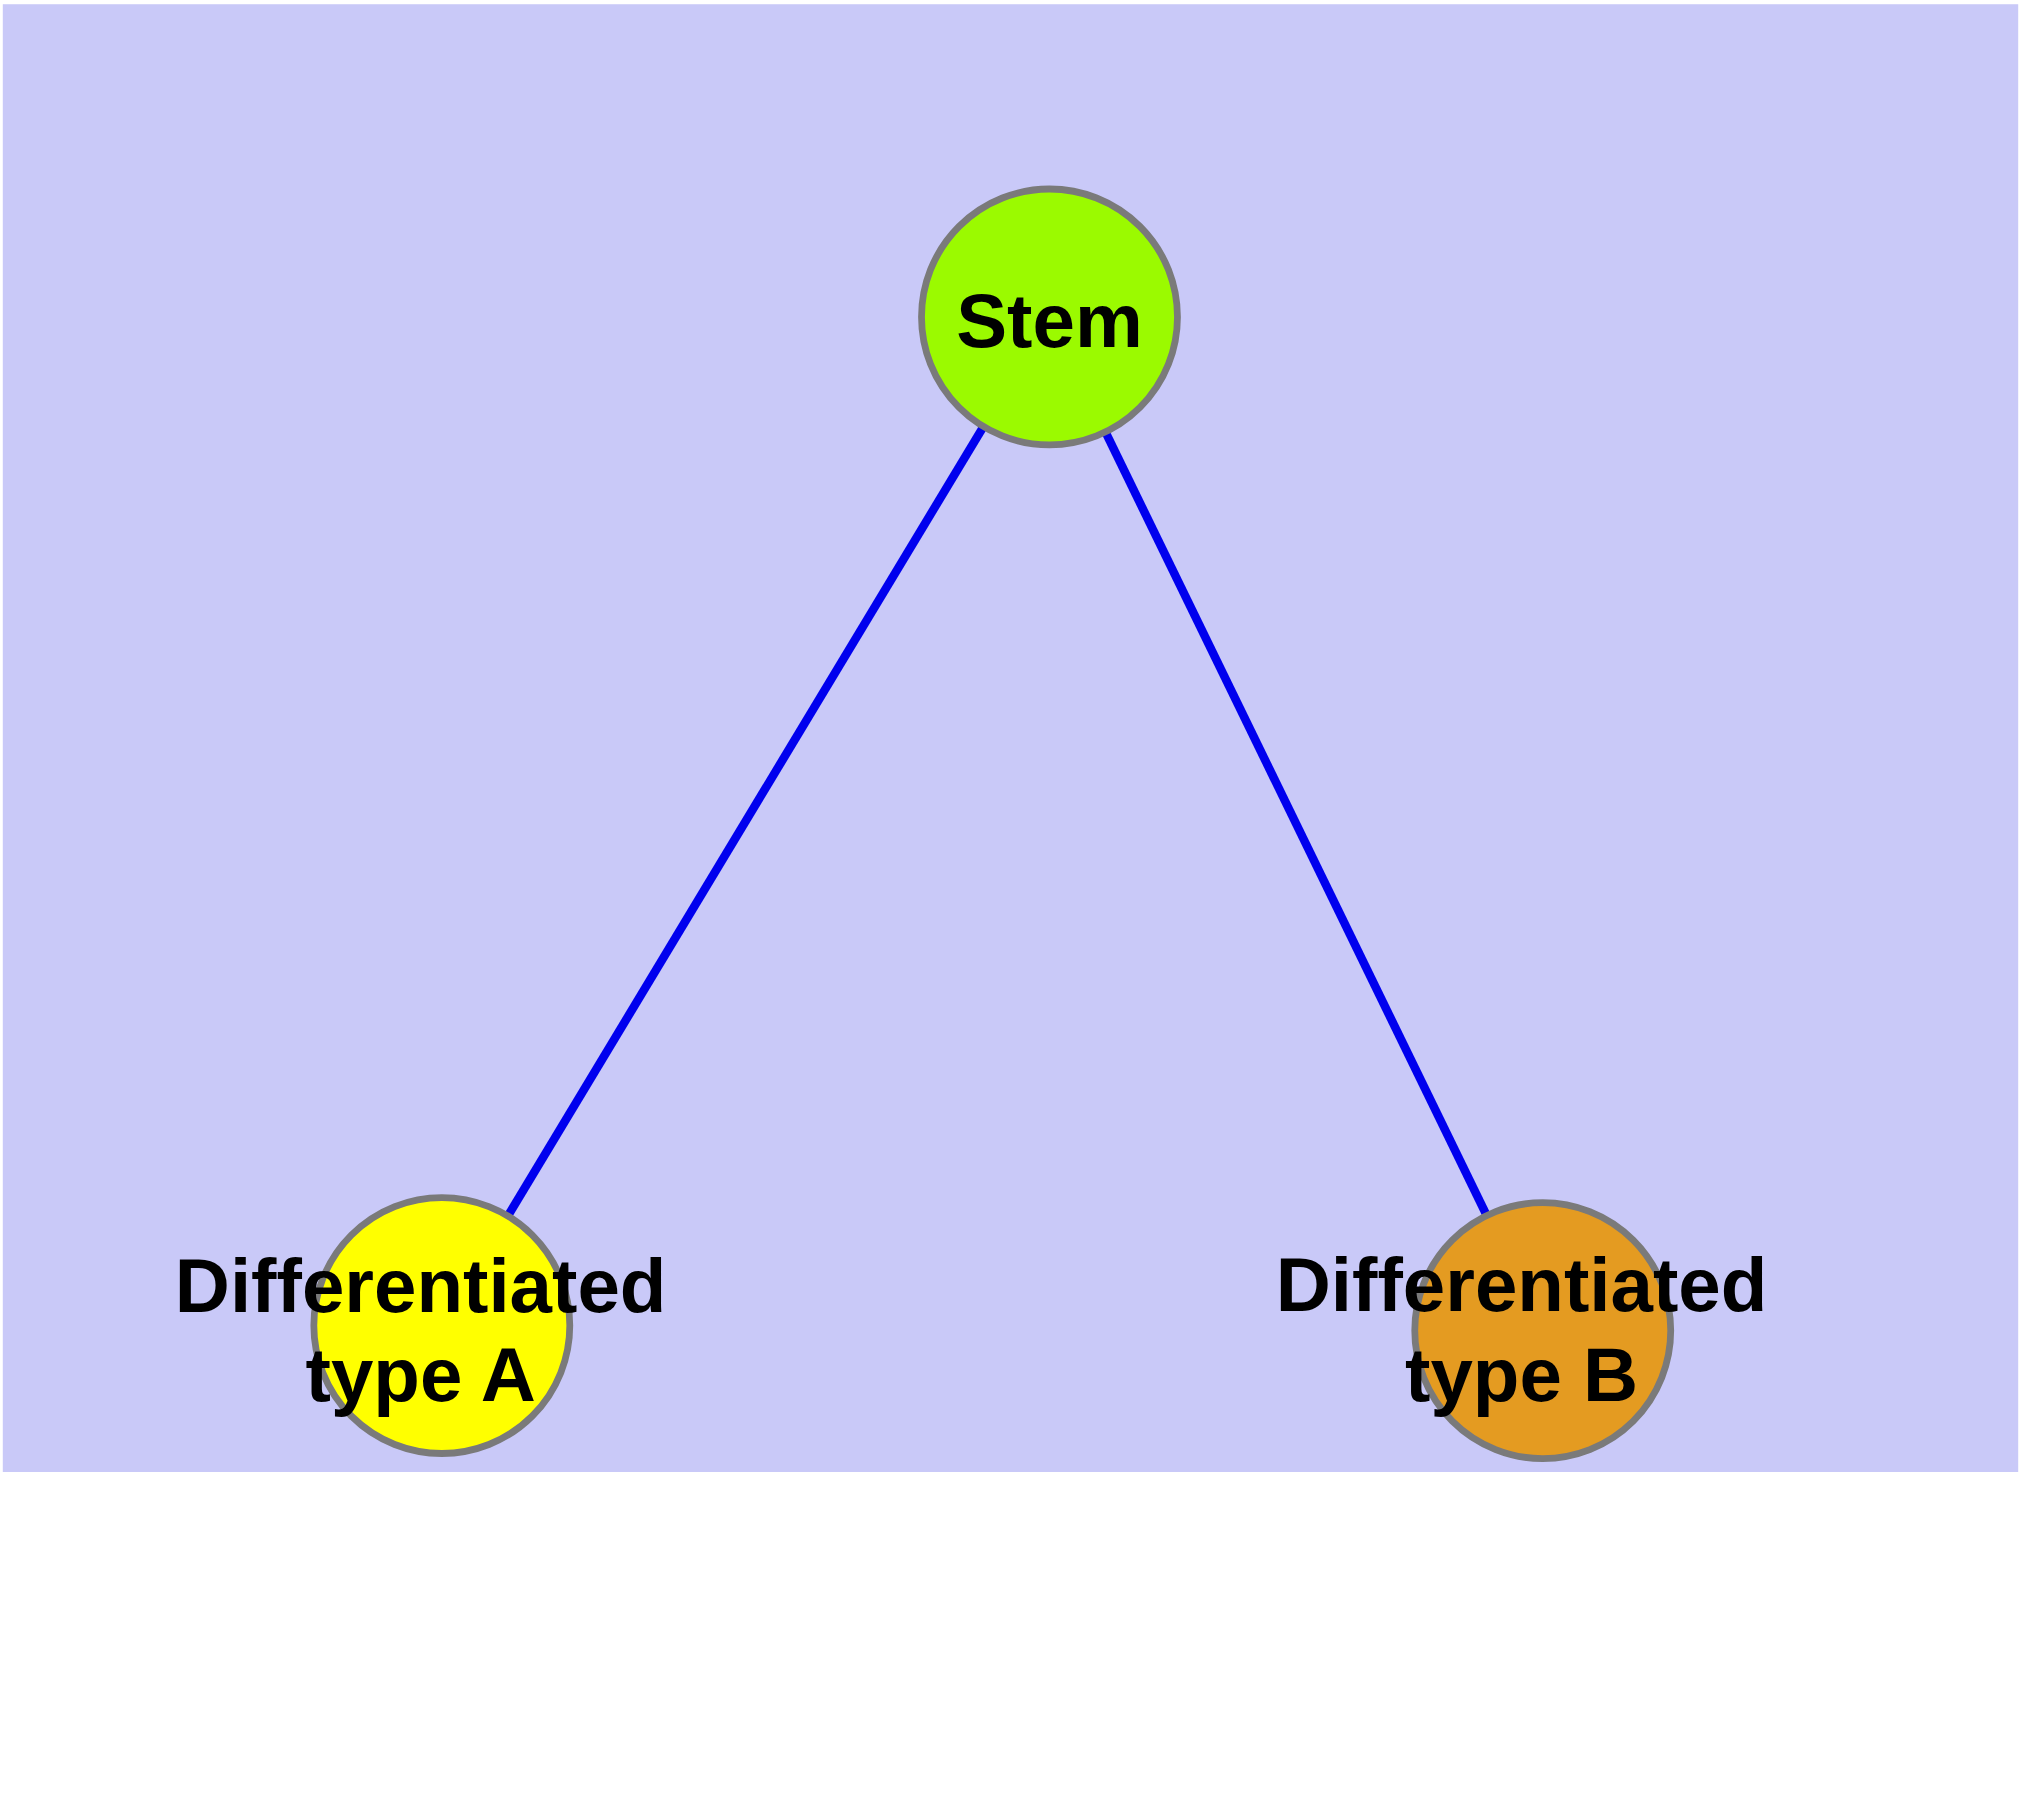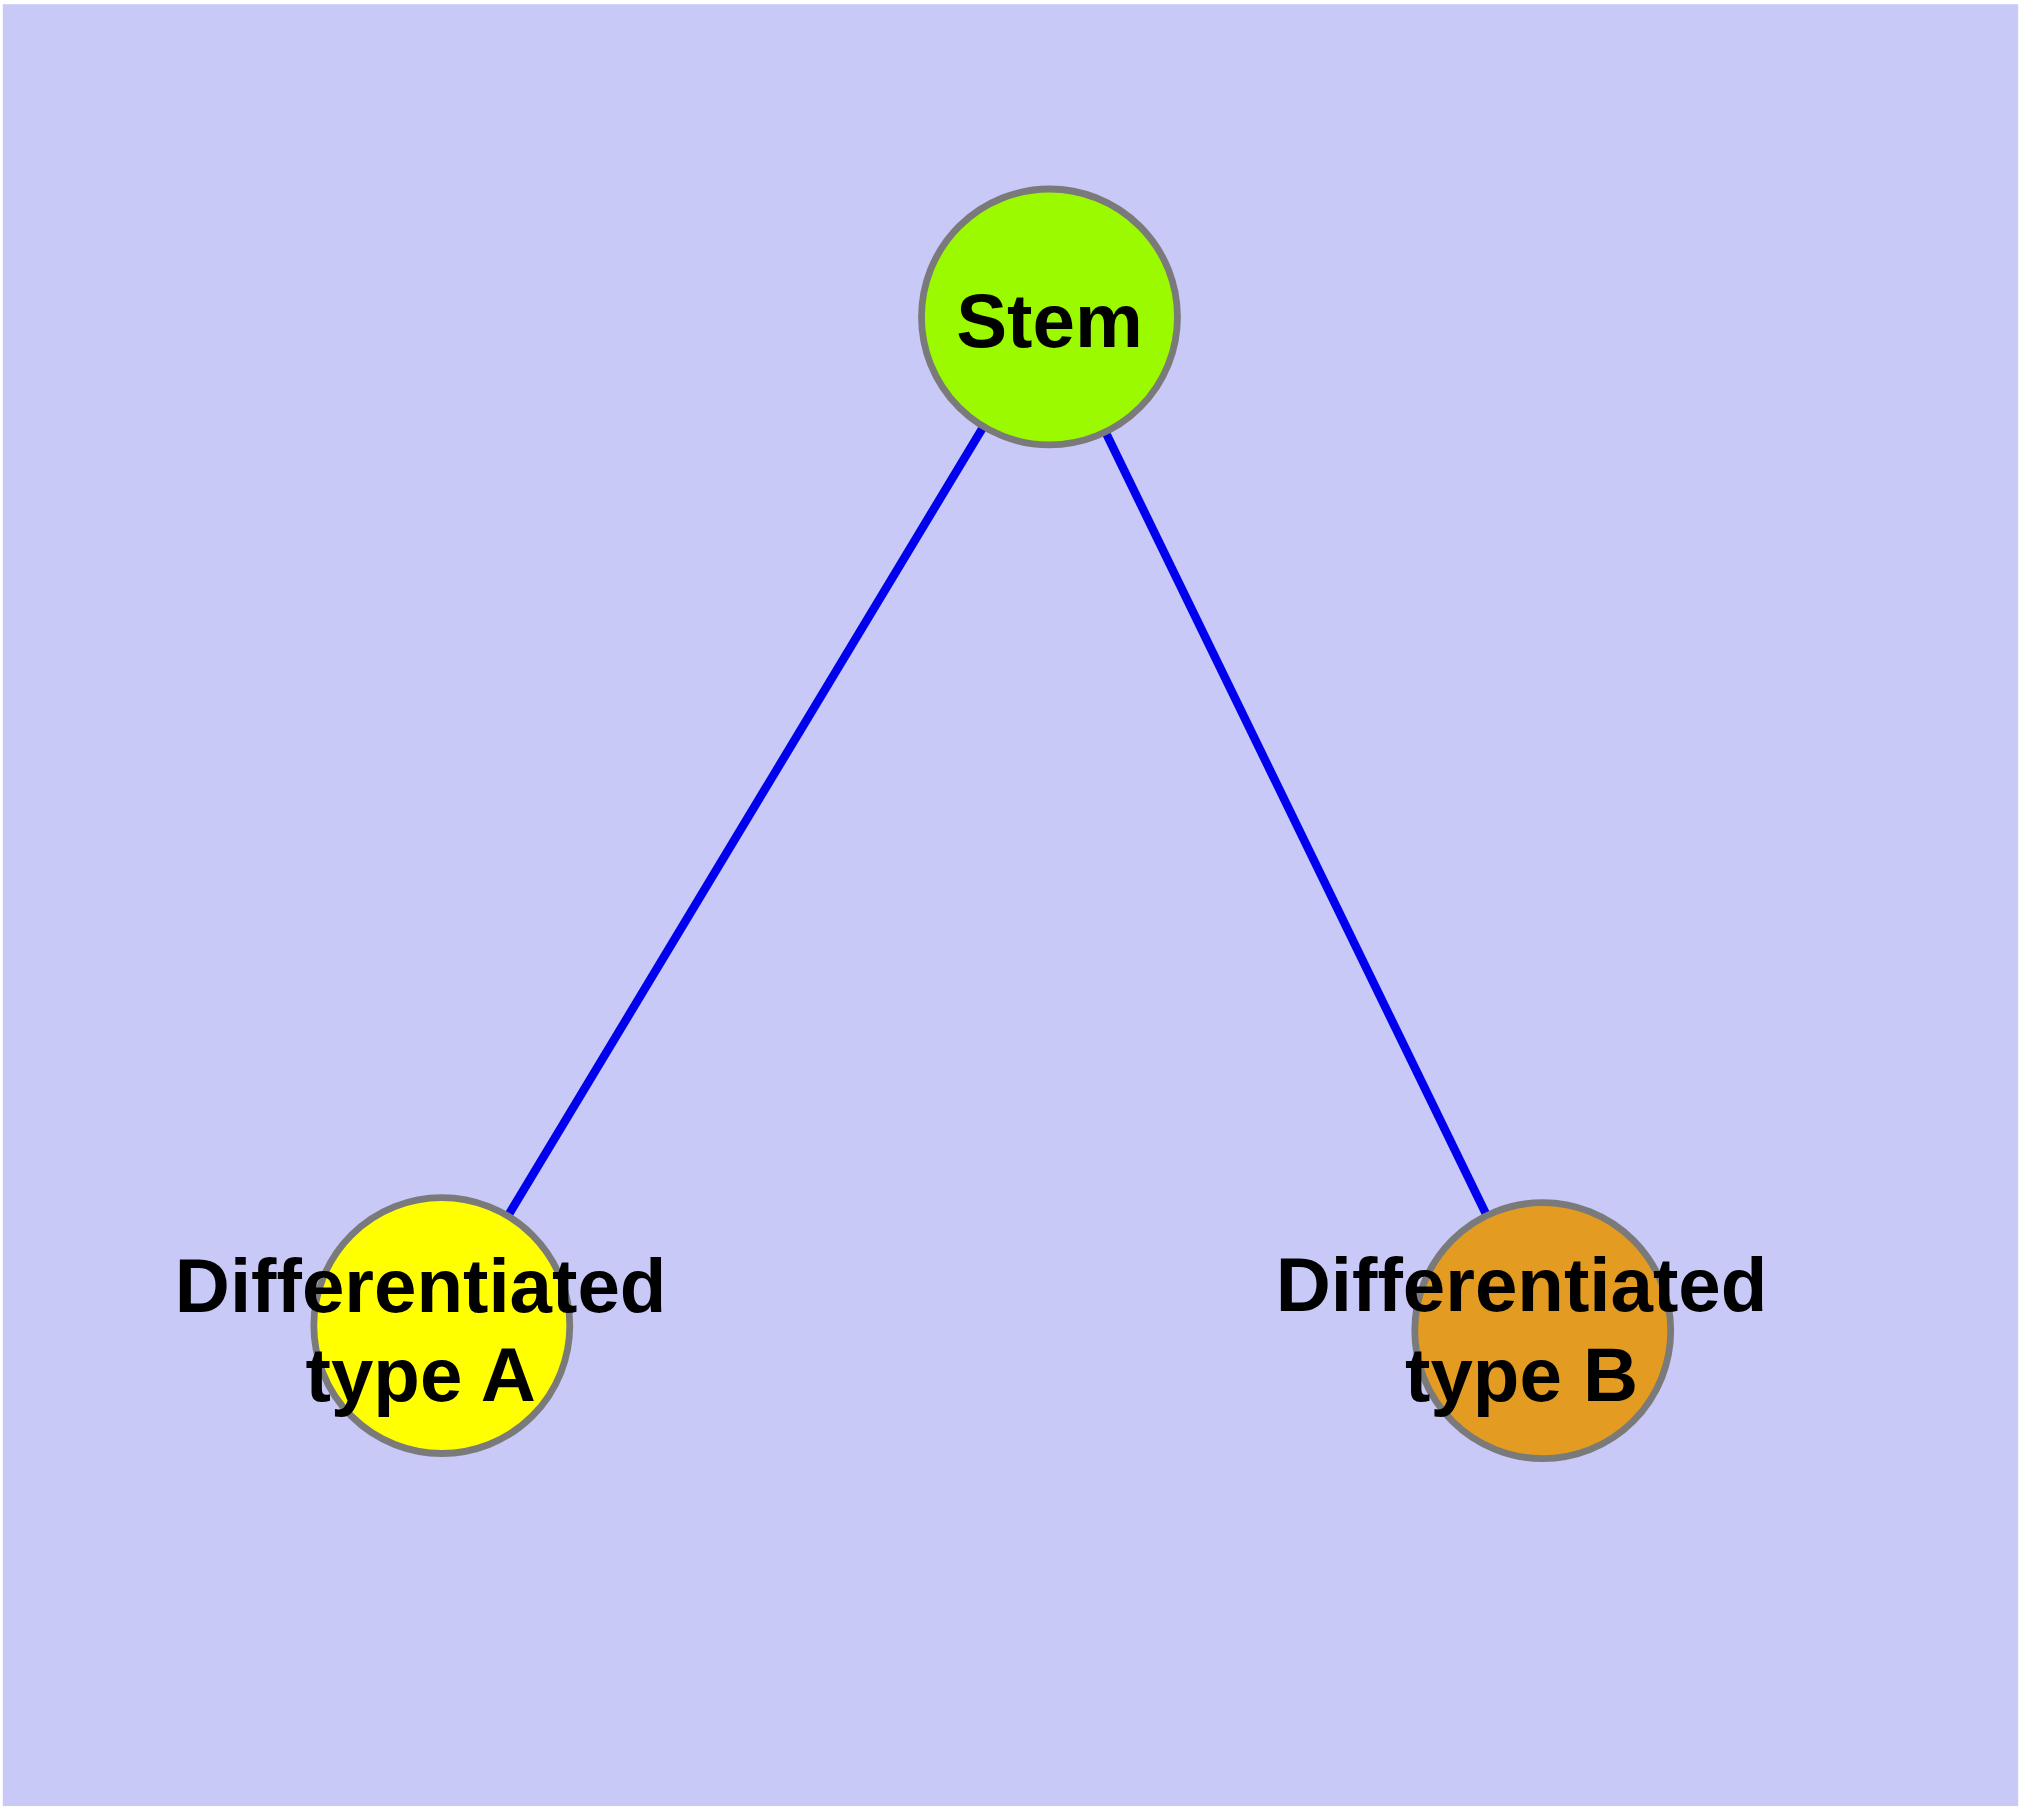--- a/index.html
+++ b/index.html
@@ -2,21 +2,21 @@
 <html style="font-size:13.6px"><head>
 <meta charset="utf-8">
 <style>
   html, body {
     margin: 0;
     padding: 0;
     background: #ffffff;
   }
   .stage {
     width: 2021px;
-    height: 1812px;
+    height: 1472px;
     position: relative;
   }
   svg { display: block; }
   .edge {
     stroke-width: 10px;
     fill: none;
     stroke-linecap: butt;
   }
   .node-circle {
     stroke-width: 8px;

